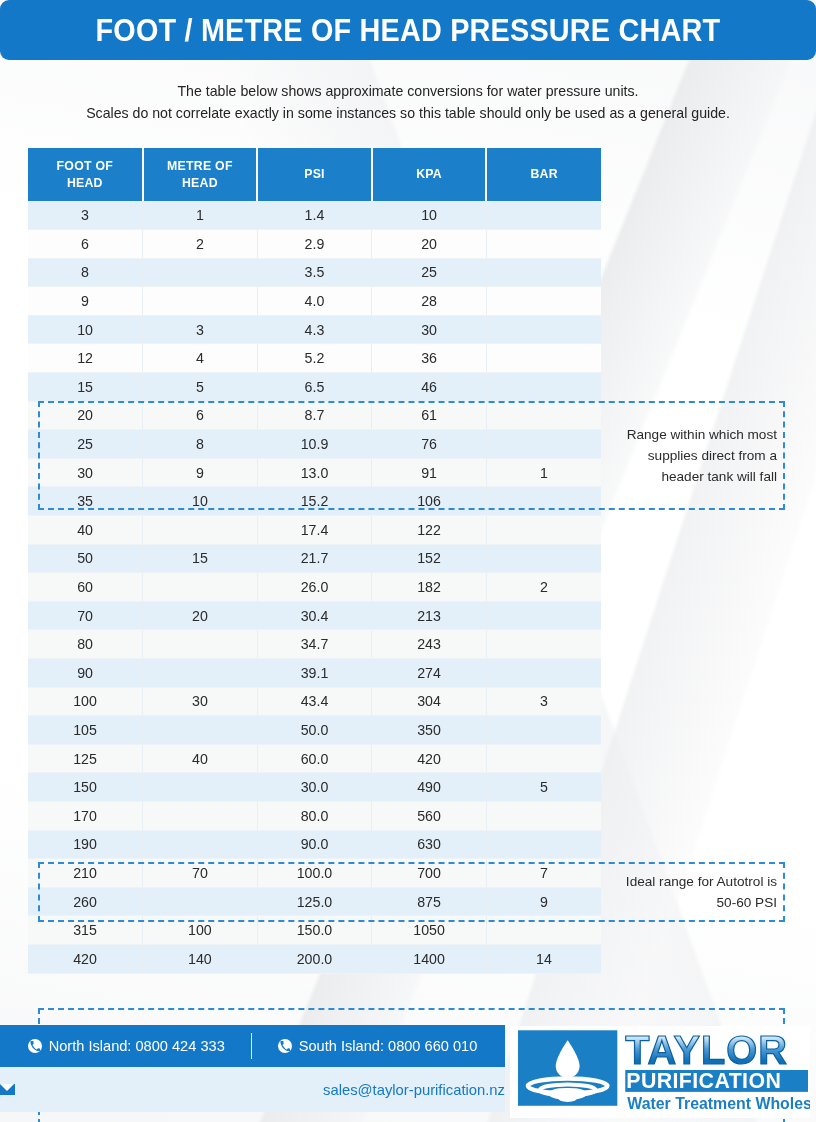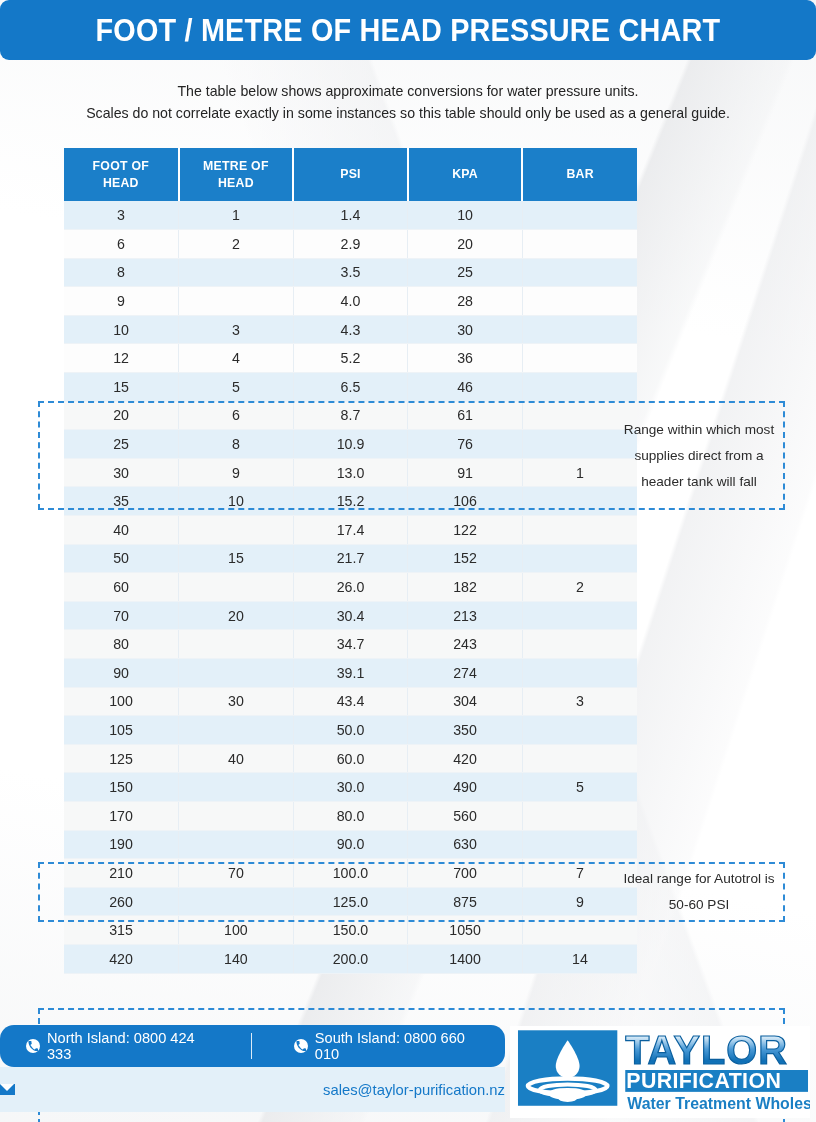--- a/index.html
+++ b/index.html
@@ -58,21 +58,21 @@
     font-size: 14.6px;
     line-height: 21.5px;
     padding: 0 46px;
   }
   .intro-line { display: block; transform: scaleX(0.97); }
 
   
   .table-area {
     position: relative;
     margin-top: 24px;
-    padding-left: 64px;
+    padding-left: 28px;
   }
 
   table.conv {
     border-collapse: collapse;
     width: 573px;
     table-layout: fixed;
   }
   table.conv th {
     background: #1b7fc9;
     color: #ffffff;
@@ -113,23 +113,23 @@
   }
   .callout-label {
     position: absolute;
     right: 0;
     top: 0;
     width: 168px;
     height: 100%;
     display: flex;
     align-items: center;
     justify-content: center;
-    text-align: center;
+    text-align: right;
     font-size: 13.6px;
-    line-height: 26px;
+    line-height: 21px;
     color: #2b2b2b;
     padding: 0 6px;
   }
 
   #callout-header-tank { top: 253px; height: 109px; }
   #callout-autotrol   { top: 714px; height: 60px; }
   #callout-prv        { top: 860px; height: 117px; }
 
   
   .footer {
@@ -143,22 +143,21 @@
   .footer-phones {
     position: absolute;
     left: 0;
     top: 5px;
     width: 505px;
     height: 42px;
     background: #1478c8;
     display: flex;
     align-items: center;
     justify-content: center;
-    gap: 16px;
-    border-radius: 14px;
+    gap: 0;
   }
   .phone-item {
     display: flex;
     align-items: center;
     gap: 7px;
     color: #ffffff;
     font-size: 14.6px;
     padding: 0 26px;
   }
   .phone-divider {

